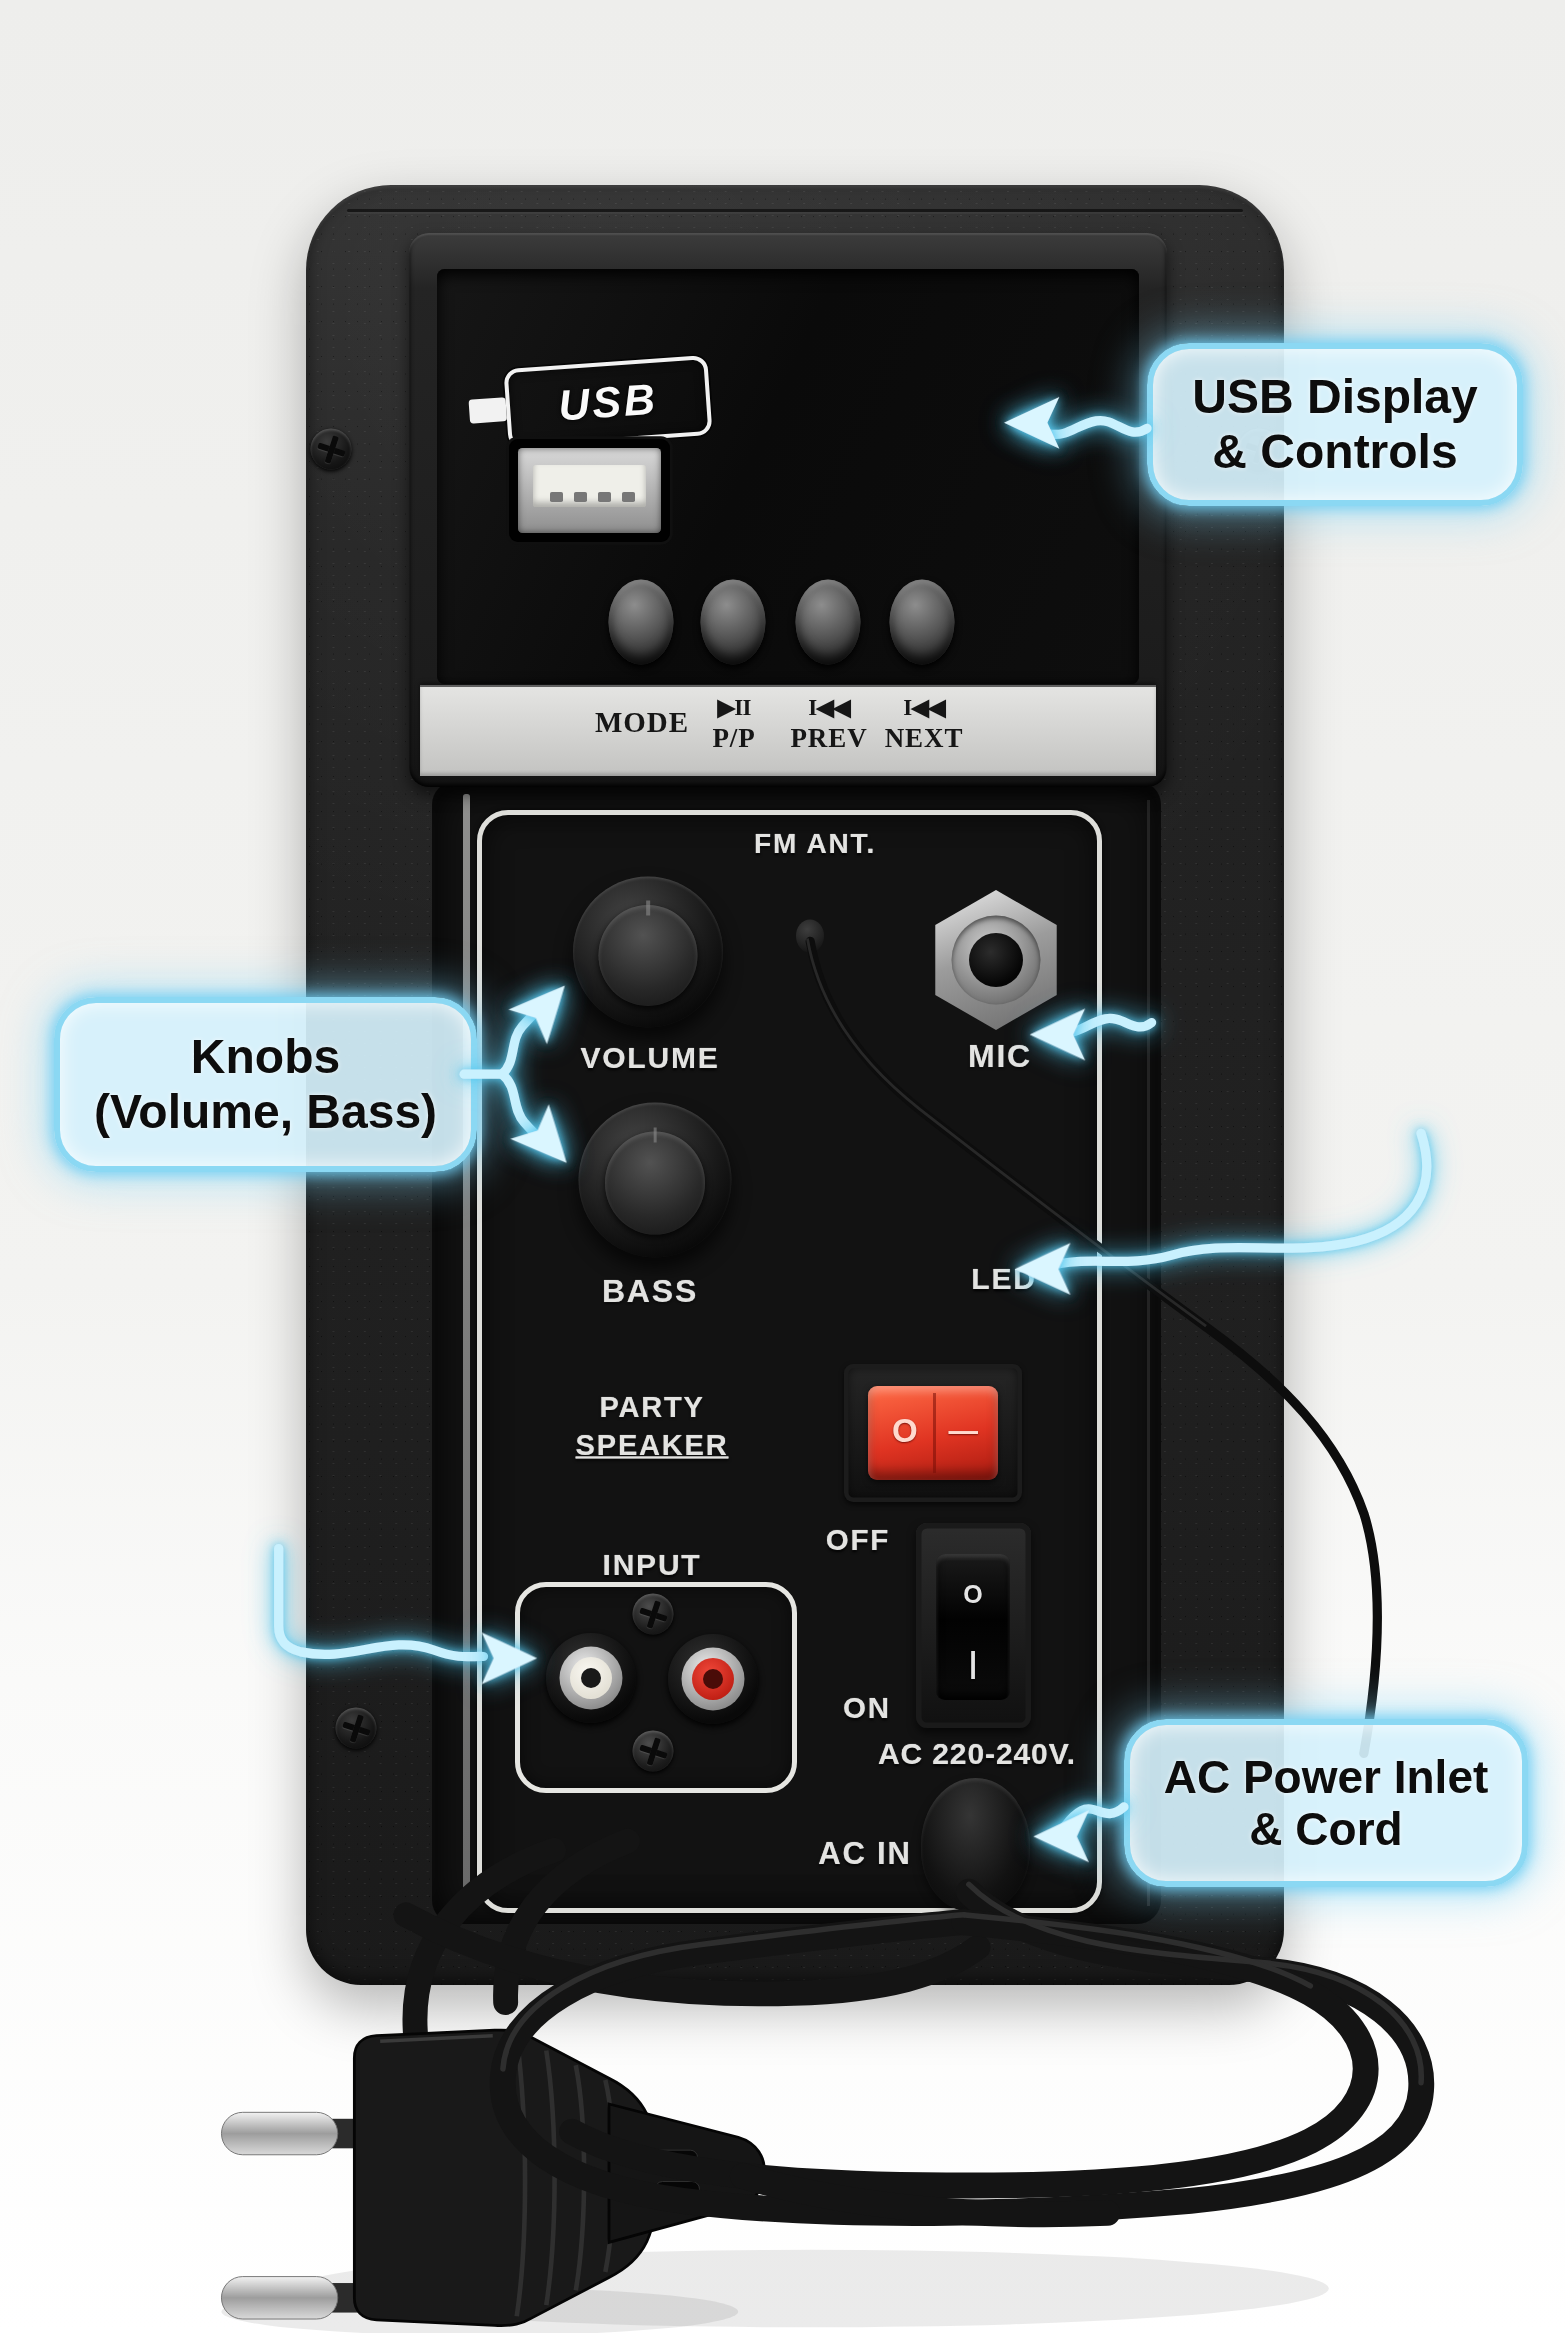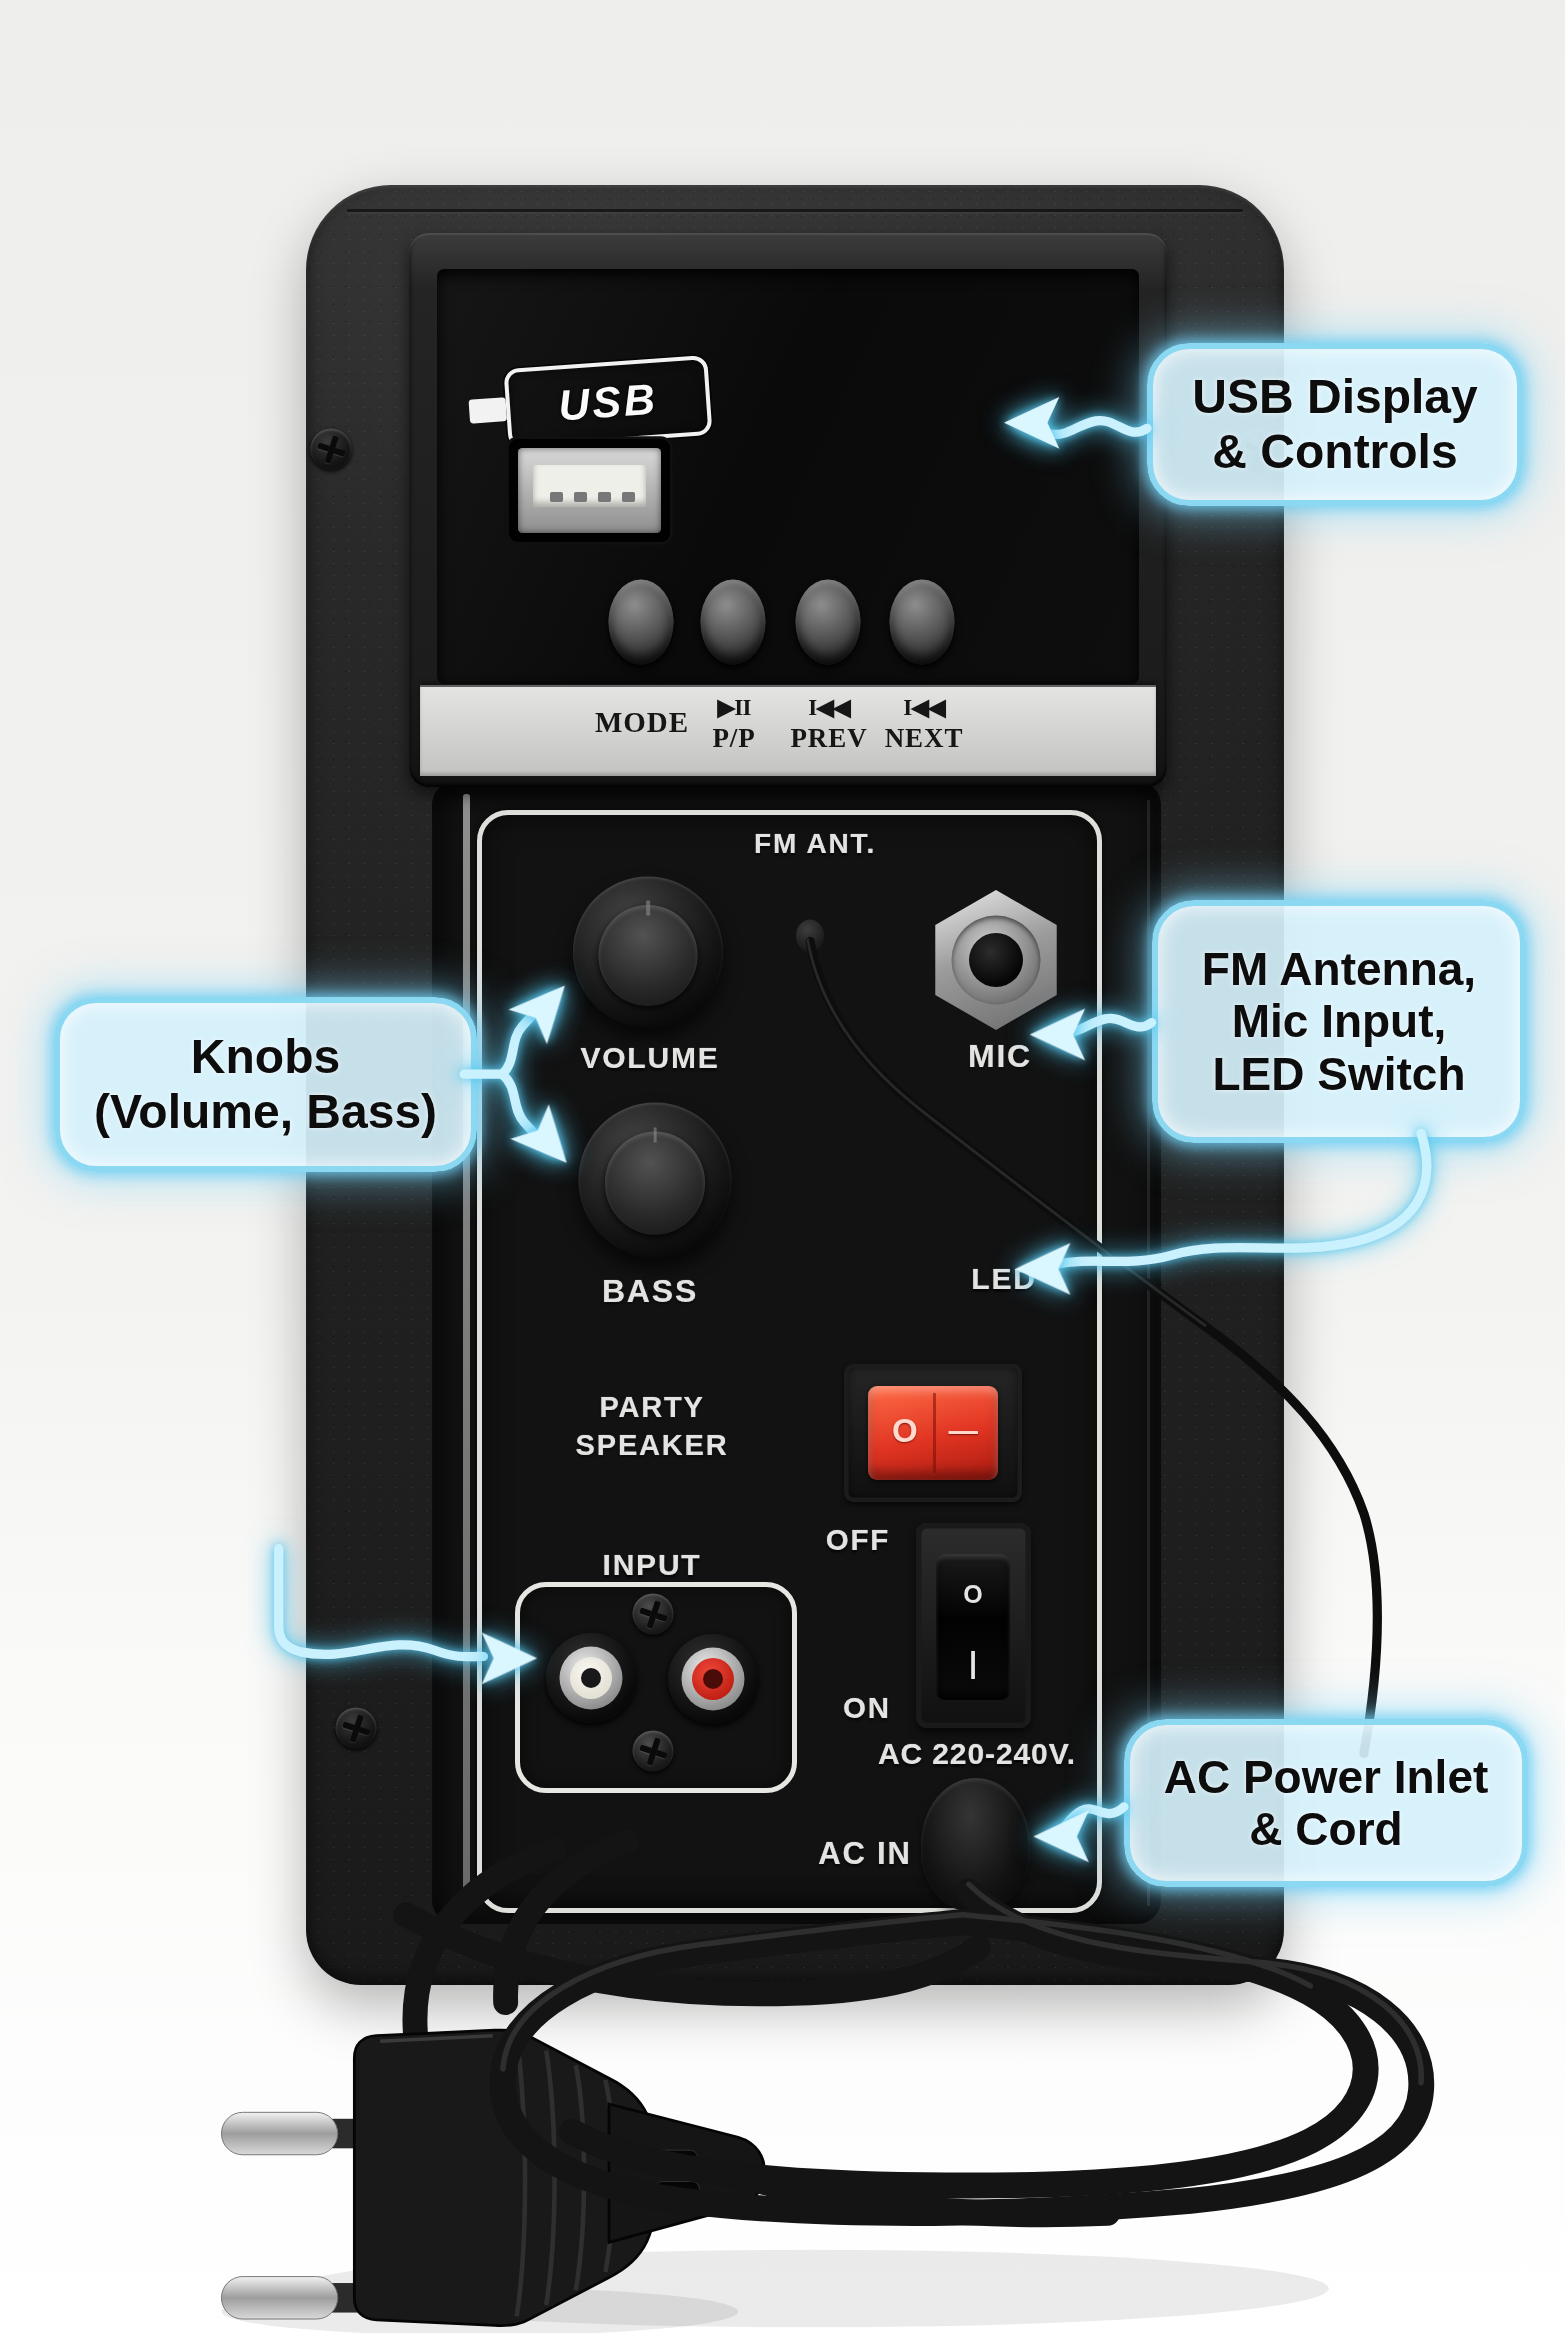--- a/index.html
+++ b/index.html
@@ -142,21 +142,21 @@
 
   
   .dlabel{position:absolute;z-index:16;color:#e3e3e1;font-weight:bold;letter-spacing:1.8px;white-space:nowrap;
     transform:translate(-50%,-50%);text-shadow:0 1.8px 2.8px #000, 0 0 0.9px #fff;}
   #lbl-fmant{left:815px;top:844px;font-size:28px;}
   #lbl-volume{left:650px;top:1058px;font-size:30px;}
   #lbl-mic{left:1000px;top:1056px;font-size:32px;}
   #lbl-bass{left:650px;top:1279px;font-size:32px;margin-top:12px;}
   #lbl-led{left:1004px;top:1279px;font-size:30px;}
   #lbl-party1{left:652px;top:1407px;font-size:29px;}
-  #lbl-party2{left:652px;top:1445px;font-size:29px;}
+  #lbl-party2{left:652px;top:1445px;font-size:29px;text-decoration:underline;}
   #lbl-off{left:858px;top:1540px;font-size:29.5px;}
   #lbl-on{left:867px;top:1708px;font-size:29.5px;}
   #lbl-acrating{left:977px;top:1754px;font-size:30px;letter-spacing:0.9px;}
   #lbl-input{left:652px;top:1565px;font-size:30px;}
   #lbl-acin{left:865px;top:1854px;font-size:31px;}
 
   
   .callout{position:absolute;z-index:40;border:6.5px solid #8bd8f3;border-radius:42px;
     background:rgba(213,241,252,.92);
     box-shadow:0 0 13px 2.8px rgba(110,205,242,.85), 0 0 41px 11px rgba(130,215,250,.5), inset 0 0 20px rgba(255,255,255,.9);
@@ -310,25 +310,20 @@
   </svg>
 
   <div id="co-usb" class="callout">
     <div class="cline">USB Display</div>
     <div class="cline">&amp; Controls</div>
   </div>
   <div id="co-knobs" class="callout">
     <div class="cline">Knobs</div>
     <div class="cline">(Volume, Bass)</div>
   </div>
-  <div id="co-fm" class="callout">
-    <div class="cline">FM Antenna,</div>
-    <div class="cline">Mic Input,</div>
-    <div class="cline">LED Switch</div>
-  </div>
   <div id="co-ac" class="callout">
     <div class="cline">AC Power Inlet</div>
     <div class="cline">&amp; Cord</div>
   </div>
 
   <svg id="arrows" class="layer" width="1565" height="2333" viewBox="0 0 1696 2528">
     <defs>
       <filter id="neon" x="-80%" y="-80%" width="260%" height="260%">
         <feDropShadow dx="0" dy="0" stdDeviation="5" flood-color="#57c8ee" flood-opacity="1"></feDropShadow>
         <feDropShadow dx="0" dy="0" stdDeviation="13" flood-color="#57c8ee" flood-opacity="0.8"></feDropShadow>

